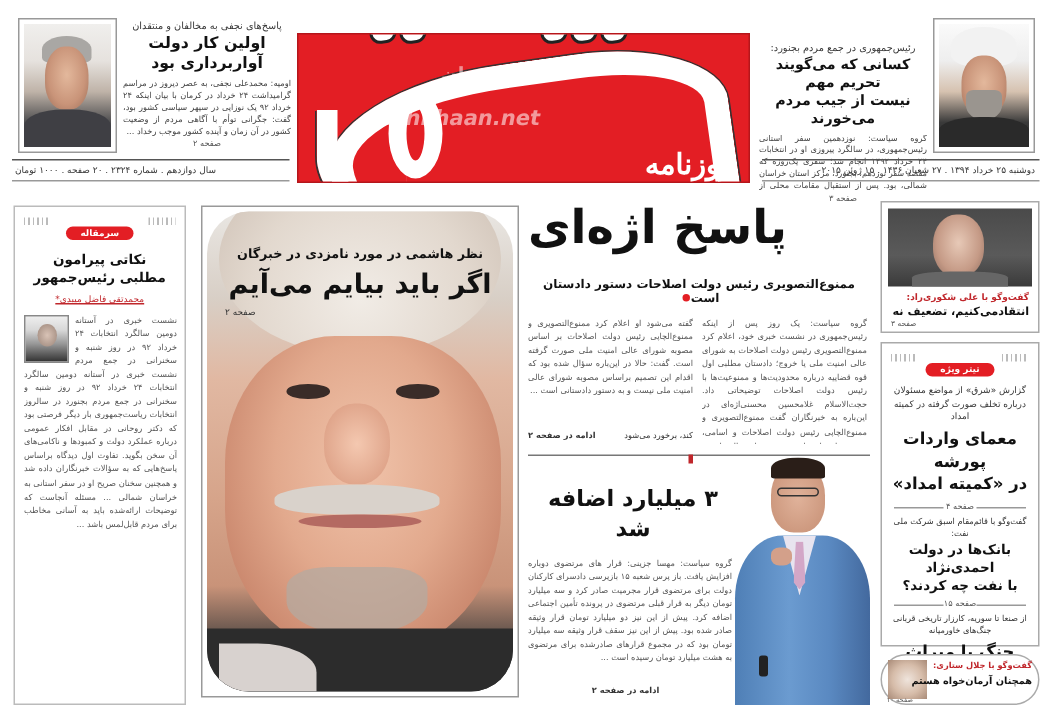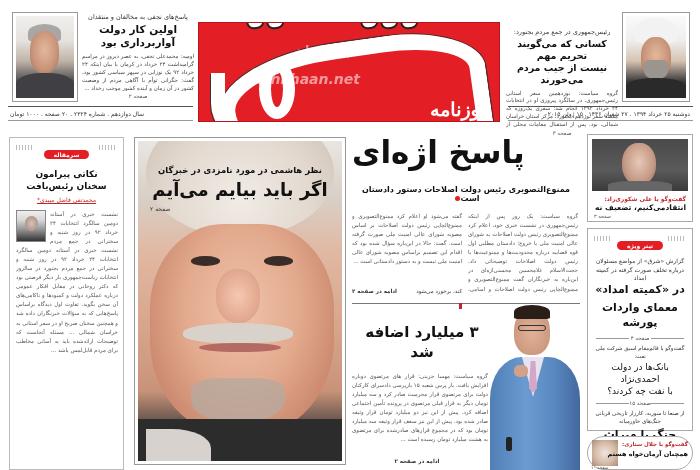--- a/index.html
+++ b/index.html
@@ -95,20 +95,21 @@
   .col-text { font-size: 5.5px; color: #555; line-height: 1.65; text-align: justify; }
 
   
   .big-photo {
     left: 134px; top: 137px; width: 212px; height: 328px;
     border: 1px solid #999; padding: 3px; background: #fff;
   }
   .big-photo .img {
     width: 100%; height: 100%; position: relative; overflow: hidden;
     background: linear-gradient(180deg, #e9e6e2 0%, #d8cfc6 18%, #e1b8a2 35%, #d6a48a 60%, #c99379 78%, #3a3a3a 92%, #2a2a2a 100%);
+    border-radius: 28px;
   }
   .big-photo .forehead {
     position: absolute; left: 4%; top: -10%; width: 92%; height: 40%;
     background: radial-gradient(ellipse at 50% 70%, #f1ece6 0%, #e2d8ce 55%, #cabcb0 100%);
     border-radius: 50%;
   }
   .big-photo .face {
     position: absolute; left: 6%; top: 26%; width: 90%; height: 66%;
     background: radial-gradient(ellipse at 50% 40%, #f0c3aa 0%, #e2a98d 45%, #c9866c 80%, #a86a55 100%);
     border-radius: 40% 40% 45% 45%;
@@ -145,21 +146,21 @@
   .editorial .author-photo::after {
     content: ""; position: absolute; left: 8px; top: 5px; width: 13px; height: 15px; border-radius: 50%;
     background: radial-gradient(#d9c3b6, #9a8478);
   }
 
   
   .right-box { border: 1px solid #aaa; background: #fff; }
   .rbox-text { text-align: center; }
   .rbox-kicker { font-size: 6px; color: #333; line-height: 1.45; }
   .rbox-head { font-size: 11px; font-weight: bold; line-height: 1.35; }
-  .rbox-head-md { font-size: 9px; font-weight: normal; line-height: 1.35; }
+  .rbox-head-md { font-size: 9px; font-weight: bold; line-height: 1.35; }
   .page-marker { font-size: 5.5px; color: #555; text-align: center; position: relative; }
   .page-marker::before, .page-marker::after {
     content: ""; position: absolute; top: 50%; width: 34%; height: 1px; background: #999;
   }
   .page-marker::before { left: 4px; } .page-marker::after { right: 4px; }
   .red-kicker { color: #c0262b; font-size: 6.5px; font-weight: bold; }
 
   
   .suit-man { left: 486px; top: 305px; width: 94px; height: 165px; overflow: hidden; }
   .suit-man .body {
@@ -233,21 +234,21 @@
 <div class="abs edition-info" style="right:10px; top:110px; direction:rtl;">دوشنبه ۲۵ خرداد ۱۳۹۴ . ۲۷ شعبان ۱۴۳۶ . ۱۵ ژوئن ۲۰۱۵</div>
 <div class="abs rule-thin" style="left:508px; top:120px; width:185px;"></div>
 
 <div class="abs editorial">
   <div class="tag-row">
     <span class="hatch l"></span>
     <span class="tag-red">سرمقاله</span>
     <span class="hatch r"></span>
   </div>
   <div class="title">نکاتی پیرامون</div>
-  <div class="title" style="margin-top:0;">سخنان رئیس‌یافت</div>
+  <div class="title" style="margin-top:0;">مطلبی رئیس‌جمهور</div>
   <div class="author">محمدتقی فاضل میبدی*</div>
   <div class="author-photo"></div>
   <div class="abs col-text" style="left:40px; top:72px; width:68px; height:34px; overflow:hidden;">
     <span>نشست خبری در آستانه دومین سالگرد انتخابات ۲۴ خرداد ۹۲ در روز شنبه و سخنرانی در جمع مردم بجنورد در سالروز انتخابات ریاست‌جمهوری بار دیگر فرصتی بود که دکتر روحانی در مقابل افکار عمومی درباره عملکرد دولت و کمبودها و ناکامی‌های آن سخن بگوید. تفاوت اول دیدگاه براساس پاسخ‌هایی که به سؤالات خبرنگاران داده شد و همچنین سخنان صریح او در سفر استانی به خراسان شمالی ... مسئله آنجاست که توضیحات ارائه‌شده باید به آسانی مخاطب برای مردم قابل‌لمس باشد ...</span>
   </div>
   <div class="abs col-text" style="left:6px; top:108px; width:102px; height:222px; overflow:hidden;">نشست خبری در آستانه دومین سالگرد انتخابات ۲۴ خرداد ۹۲ در روز شنبه و سخنرانی در جمع مردم بجنورد در سالروز انتخابات ریاست‌جمهوری بار دیگر فرصتی بود که دکتر روحانی در مقابل افکار عمومی درباره عملکرد دولت و کمبودها و ناکامی‌های آن سخن بگوید. تفاوت اول دیدگاه براساس پاسخ‌هایی که به سؤالات خبرنگاران داده شد و همچنین سخنان صریح او در سفر استانی به خراسان شمالی ... مسئله آنجاست که توضیحات ارائه‌شده باید به آسانی مخاطب برای مردم قابل‌لمس باشد ...</div>
 </div>
 
 <div class="abs big-photo">
   <div class="img">
@@ -308,22 +309,22 @@
 </div>
 
 <div class="abs right-box" style="left:587px; top:228px; width:106px; height:203px;">
   <div class="tag-row" style="margin-top:4px;">
     <span class="hatch l"></span>
     <span class="tag-red">تیتر ویژه</span>
     <span class="hatch r"></span>
   </div>
   <div class="rbox-text" style="padding:5px 4px 0;">
     <div class="rbox-kicker">گزارش «شرق» از مواضع مسئولان درباره تخلف صورت گرفته در کمیته امداد</div>
+    <div class="rbox-head" style="margin-top:3px;">معمای واردات پورشه</div>
     <div class="rbox-head">در «کمیته امداد»</div>
-    <div class="rbox-head" style="margin-top:3px;">معمای واردات پورشه</div>
     <div class="page-marker" style="margin-top:4px;">صفحه ۴</div>
   </div>
   <div class="rbox-text" style="padding:4px 4px 0;">
     <div class="rbox-kicker" style="font-size:5.5px;">گفت‌وگو با قائم‌مقام اسبق شرکت ملی نفت:</div>
     <div class="rbox-head-md">بانک‌ها در دولت احمدی‌نژاد</div>
     <div class="rbox-head-md">با نفت چه کردند؟</div>
     <div class="page-marker" style="margin-top:3px;">صفحه ۱۵</div>
   </div>
   <div class="rbox-text" style="padding:4px 4px 0;">
     <div class="rbox-kicker" style="font-size:5.5px;">از صنعا تا سوریه، کارزار تاریخی قربانی جنگ‌های خاورمیانه</div>

